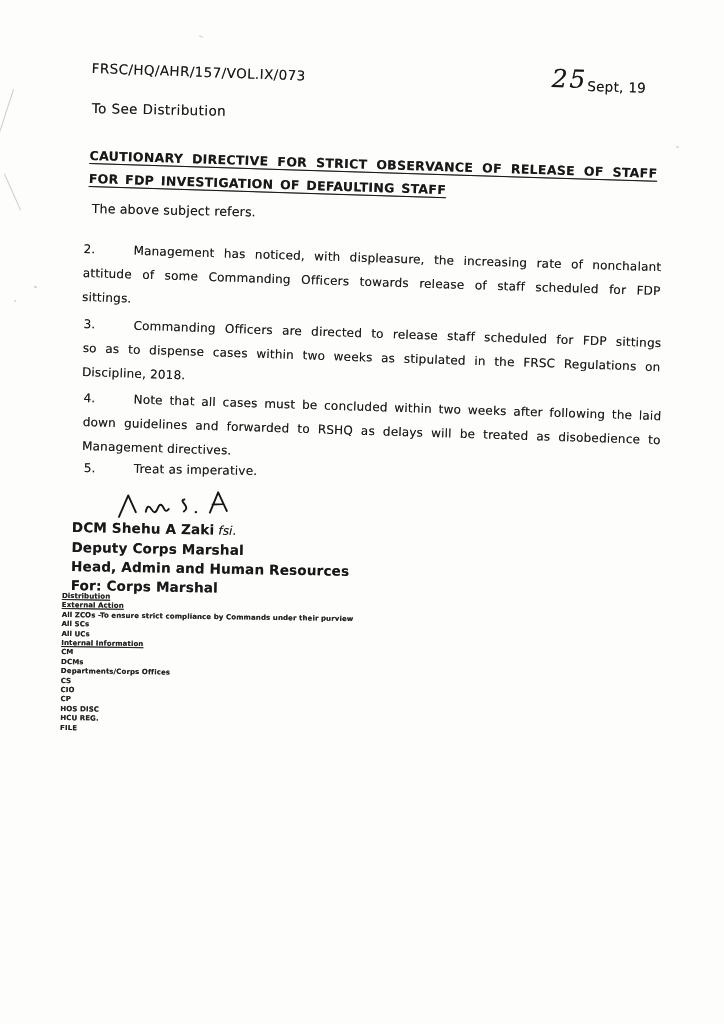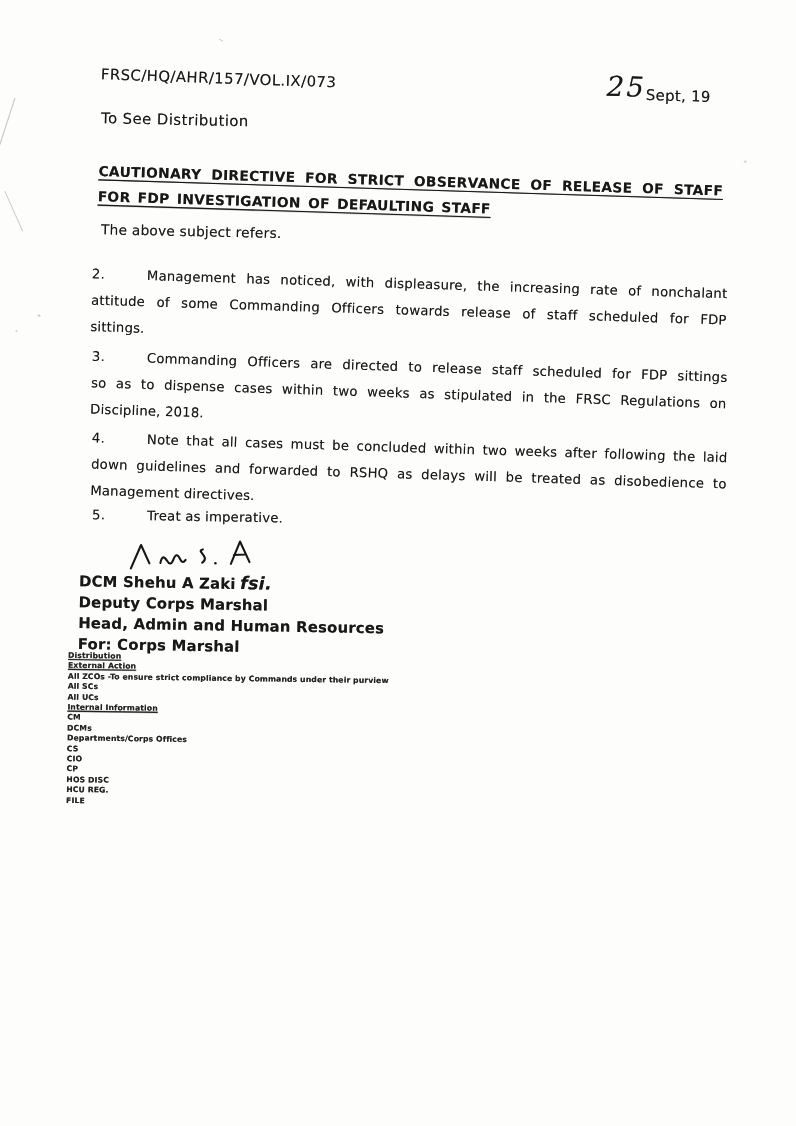--- a/index.html
+++ b/index.html
@@ -84,21 +84,21 @@
     transform:rotate(-2deg);transform-origin:left top;
   }
   .sigblock{
     position:absolute;left:72px;top:518px;
     font-weight:bold;font-size:13.5px;line-height:19px;
     letter-spacing:.2px;
     transform:rotate(1deg);transform-origin:left top;
     white-space:nowrap;
   }
   .sig-suffix{
-    font-style:italic;font-size:16px;font-weight:bold;
+    font-style:italic;font-size:12px;font-weight:normal;
     margin-left:4px;
   }
   
   .dist{
     position:absolute;left:62px;top:592px;
     font-size:7px;line-height:9.4px;letter-spacing:.1px;
     transform:rotate(.8deg);transform-origin:left top;
     color:#222;font-weight:bold;
     text-shadow:0 0 .3px rgba(30,30,30,.6);
   }

